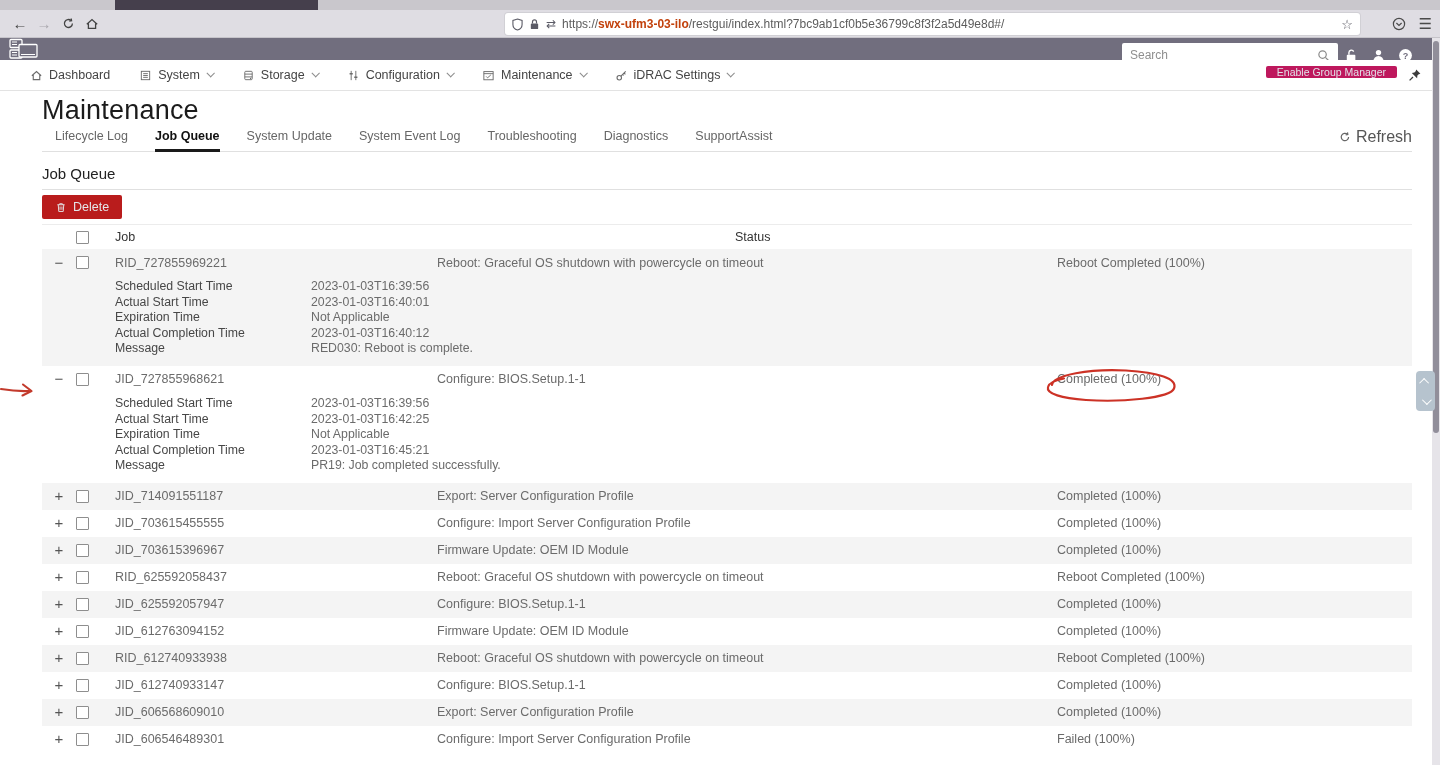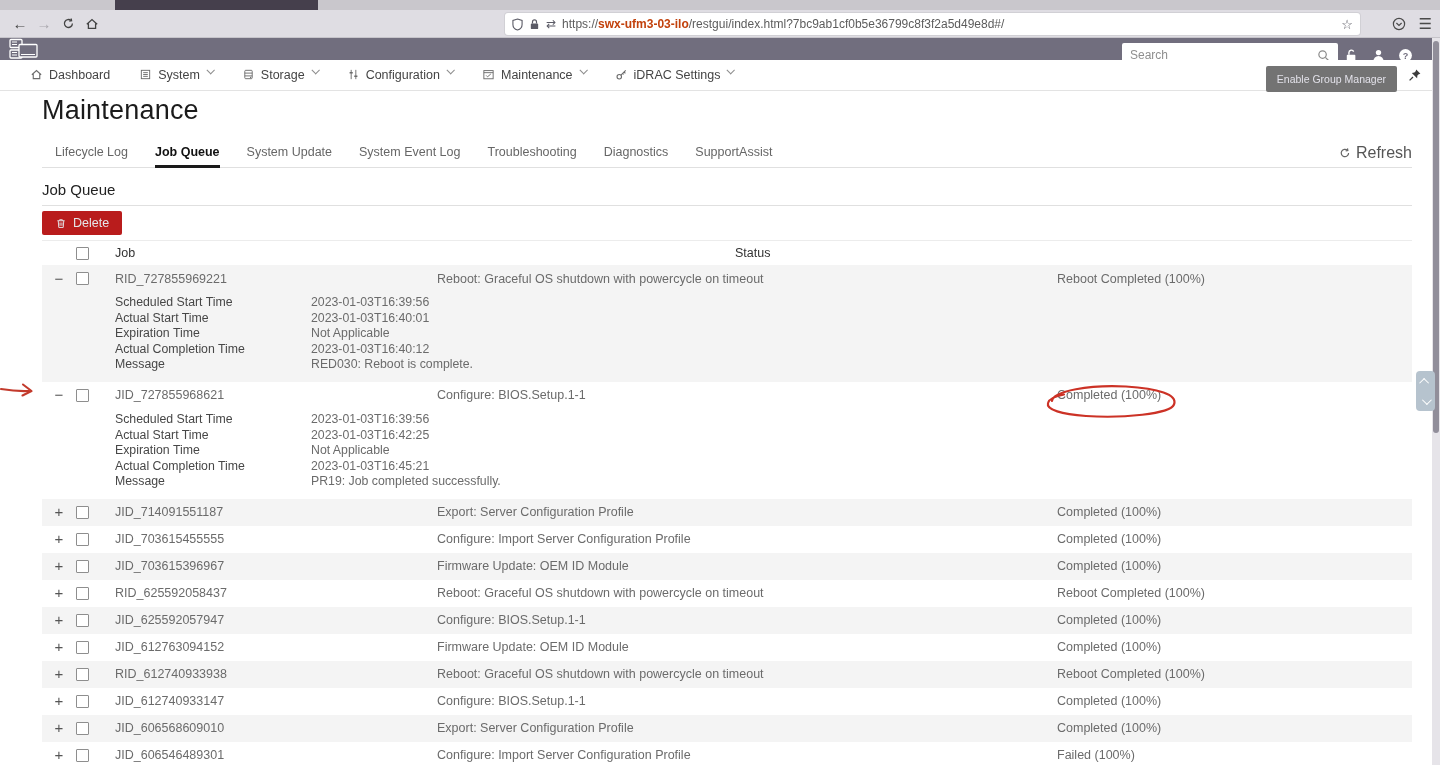--- a/index.html
+++ b/index.html
@@ -29,31 +29,31 @@
 .brand { color:#fff; font-size:14px; margin-left:8px; letter-spacing:.2px; }
 .brand .sep { color:#a5a2b2; margin:0 6px; font-weight:200; }
 .brand .edition { color:#cbc9d6; font-weight:normal; }
 .search-wrap { position:absolute; left:1122px; top:5px; width:216px; height:24px; background:#fff; border-radius:2px; display:flex; align-items:center; padding:0 8px; }
 .search-wrap input { border:none; outline:none; flex:1; font-size:12px; font-family:inherit; color:#444; background:transparent; }
 .search-wrap input::placeholder { color:#8f8f8f; }
 .hdr-icons { position:absolute; left:1344px; top:0; height:34px; display:flex; align-items:center; gap:12px; }
 
 
 #nav-bar { height:31px; background:#fff; border-bottom:1px solid #e3e3e3; display:flex; align-items:center; padding-left:30px; position:relative; }
-.nav-item { display:flex; align-items:flex-start; margin-right:29px; cursor:pointer; }
+.nav-item { display:flex; align-items:center; margin-right:29px; cursor:pointer; }
 .nav-icon { color:#6b6b6b; margin-right:6px; display:inline-flex; }
 .nav-label { font-size:12.5px; color:#444; }
 .chev { width:6px; height:6px; border-right:1.3px solid #8d8d8d; border-bottom:1.3px solid #8d8d8d; transform:rotate(45deg) translateY(-1px); display:inline-block; margin-left:7px; margin-bottom:3px; }
-#gm-button { position:absolute; right:43px; top:6px; background:#737373; color:#e2e1e9; font-size:10.5px; padding:7px 11px; border:none; border-radius:2px; font-family:inherit; }
+#gm-button { position:absolute; right:43px; top:6px; background:#be185d; color:#e2e1e9; font-size:10.5px; padding:0 11px; border:none; border-radius:2px; font-family:inherit; }
 #pin { position:absolute; right:18px; top:8px; }
 
 
 #content { padding:0 28px 0 42px; }
 #page-title { margin-top:4px; font-size:27px; line-height:30px; font-weight:normal; color:#1b1b1b; letter-spacing:.2px; }
-#tabs { margin-top:20px; display:flex; align-items:center; border-bottom:1px solid #e0e0e0; position:relative; padding-left:13px; }
+#tabs { margin-top:4px; display:flex; align-items:center; border-bottom:1px solid #e0e0e0; position:relative; padding-left:13px; }
 .tab { font-size:12.5px; color:#666; margin-right:27px; padding-bottom:6px; cursor:pointer; border-bottom:3px solid transparent; margin-bottom:-1px; }
 .tab.active { color:#111; font-weight:bold; border-bottom-color:#1a1a1a; }
 #refresh { position:absolute; right:0; bottom:5px; display:flex; align-items:center; gap:5px; color:#555; font-size:16px; cursor:pointer; }
 #section-title { margin-top:13px; font-size:15px; color:#222; font-weight:normal; }
 #section-divider { margin-top:7px; border-bottom:1px solid #e0e0e0; }
 #toolbar { margin-top:5px; }
 #delete-btn { background:#b91c1c; color:#e4e6e9; border:none; border-radius:2px; font-size:12.5px; font-family:inherit; padding:5px 13px; display:inline-flex; align-items:center; gap:6px; }
 
 
 #table-header { margin-top:5px; height:25px; display:flex; align-items:center; border-top:1px solid #ececec; color:#333; }

